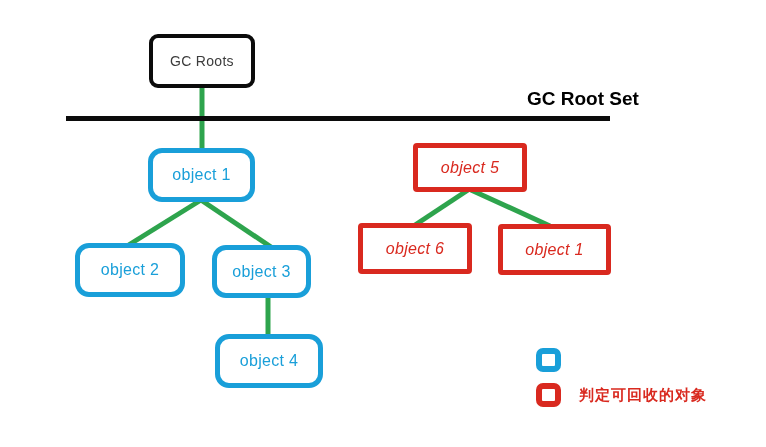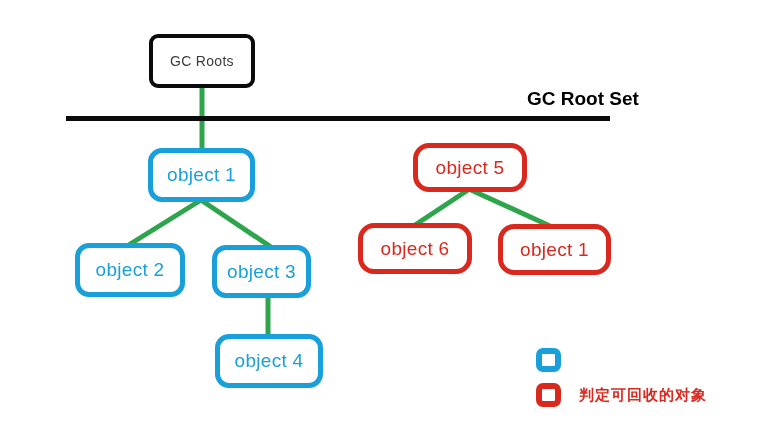--- a/index.html
+++ b/index.html
@@ -29,39 +29,40 @@
     fill: none;
     stroke-linecap: butt;
   }
   .node {
     position: absolute;
     box-sizing: border-box;
     background: #ffffff;
     display: flex;
     align-items: center;
     justify-content: center;
-    font-size: 19px;
+    font-size: 16px;
     letter-spacing: 0.3px;
   }
   .root-node {
     left: 149px; top: 34px; width: 106px; height: 54px;
     border: 4px solid var(--root, #0b0b0b);
     border-radius: 9px;
     color: #3c3c3c;
     font-size: 14px;
   }
   .alive {
     border: 5px solid var(--alive, #199FD9);
     border-radius: 14px;
     color: var(--alive, #199FD9);
   }
   .collectable {
     border: 5px solid var(--collectable, #D9291F);
-    border-radius: 16px;
+    border-radius: 4px;
     color: var(--collectable, #D9291F);
+    font-style: italic;
   }
   .node-object1 { left: 148px; top: 148px; width: 107px; height: 54px; }
   .node-object2 { left: 75px;  top: 243px; width: 110px; height: 54px; }
   .node-object3 { left: 212px; top: 245px; width: 99px; height: 53px; }
   .node-object4 { left: 215px; top: 334px; width: 108px; height: 54px; }
   .node-object5 { left: 413px; top: 143px; width: 114px; height: 49px; }
   .node-object6 { left: 358px; top: 223px; width: 114px; height: 51px; }
   .node-object7 { left: 498px; top: 224px; width: 113px; height: 51px; }
   .root-set-line {
     position: absolute;

